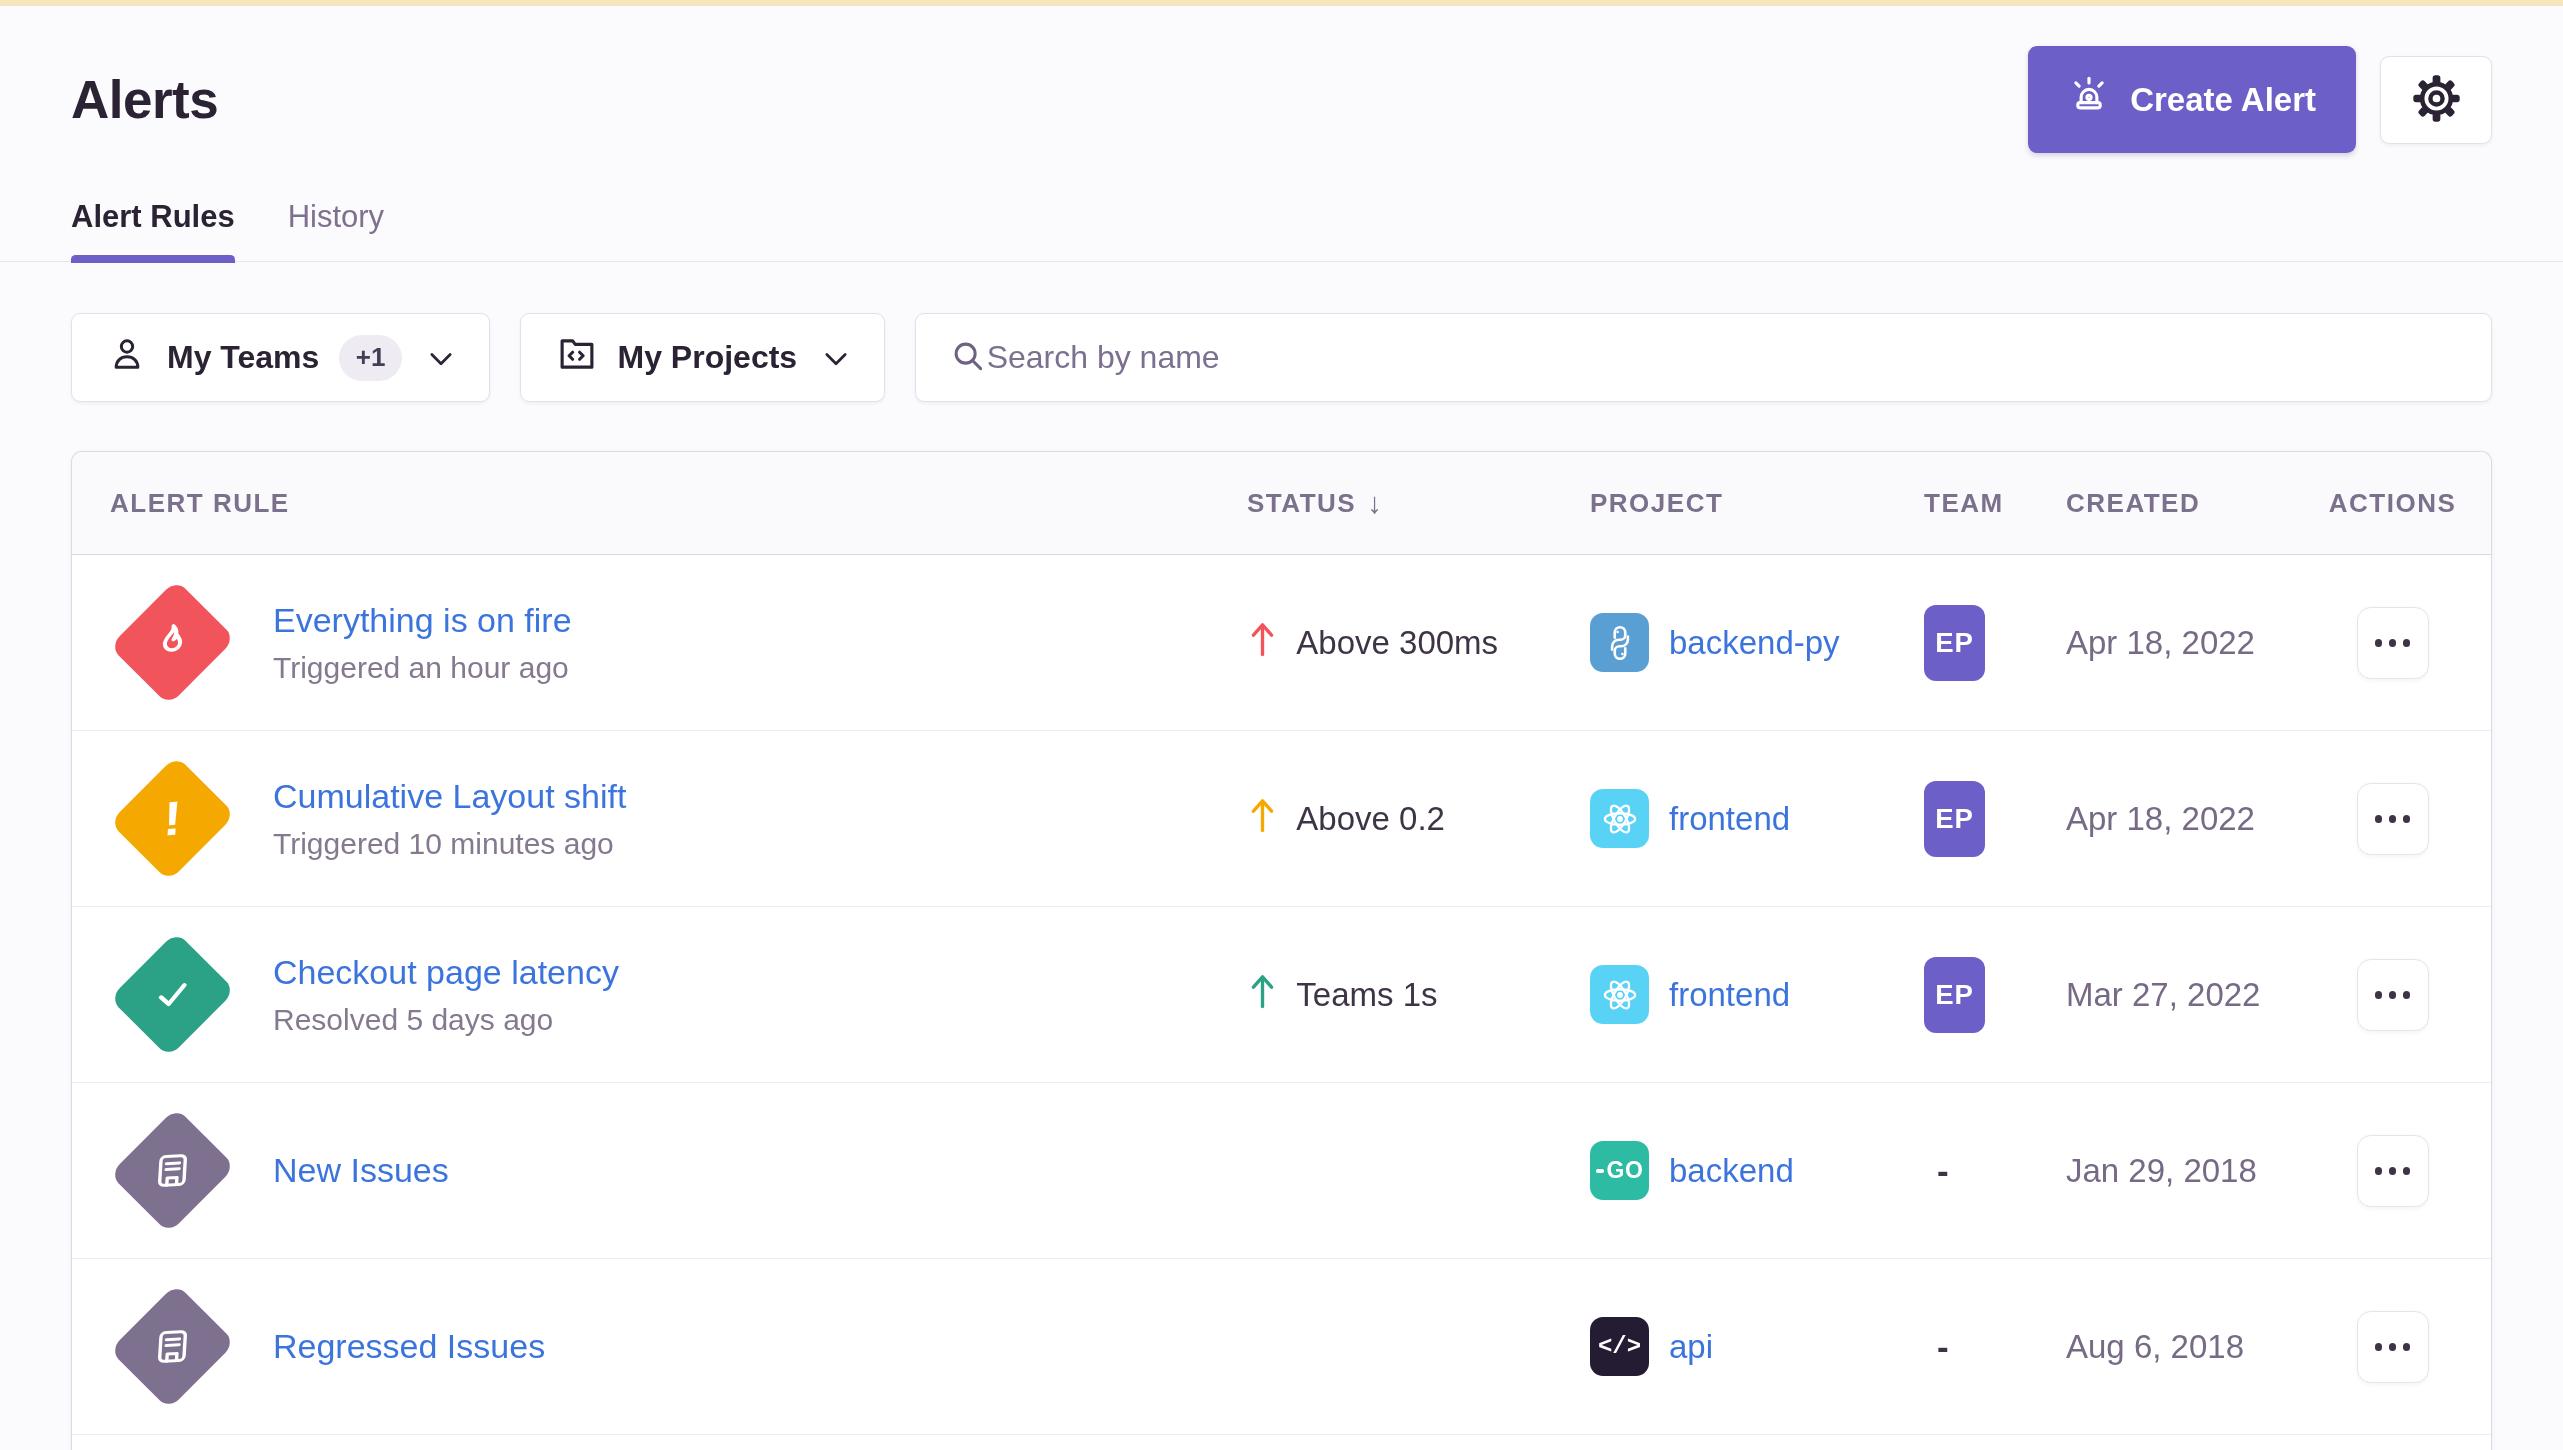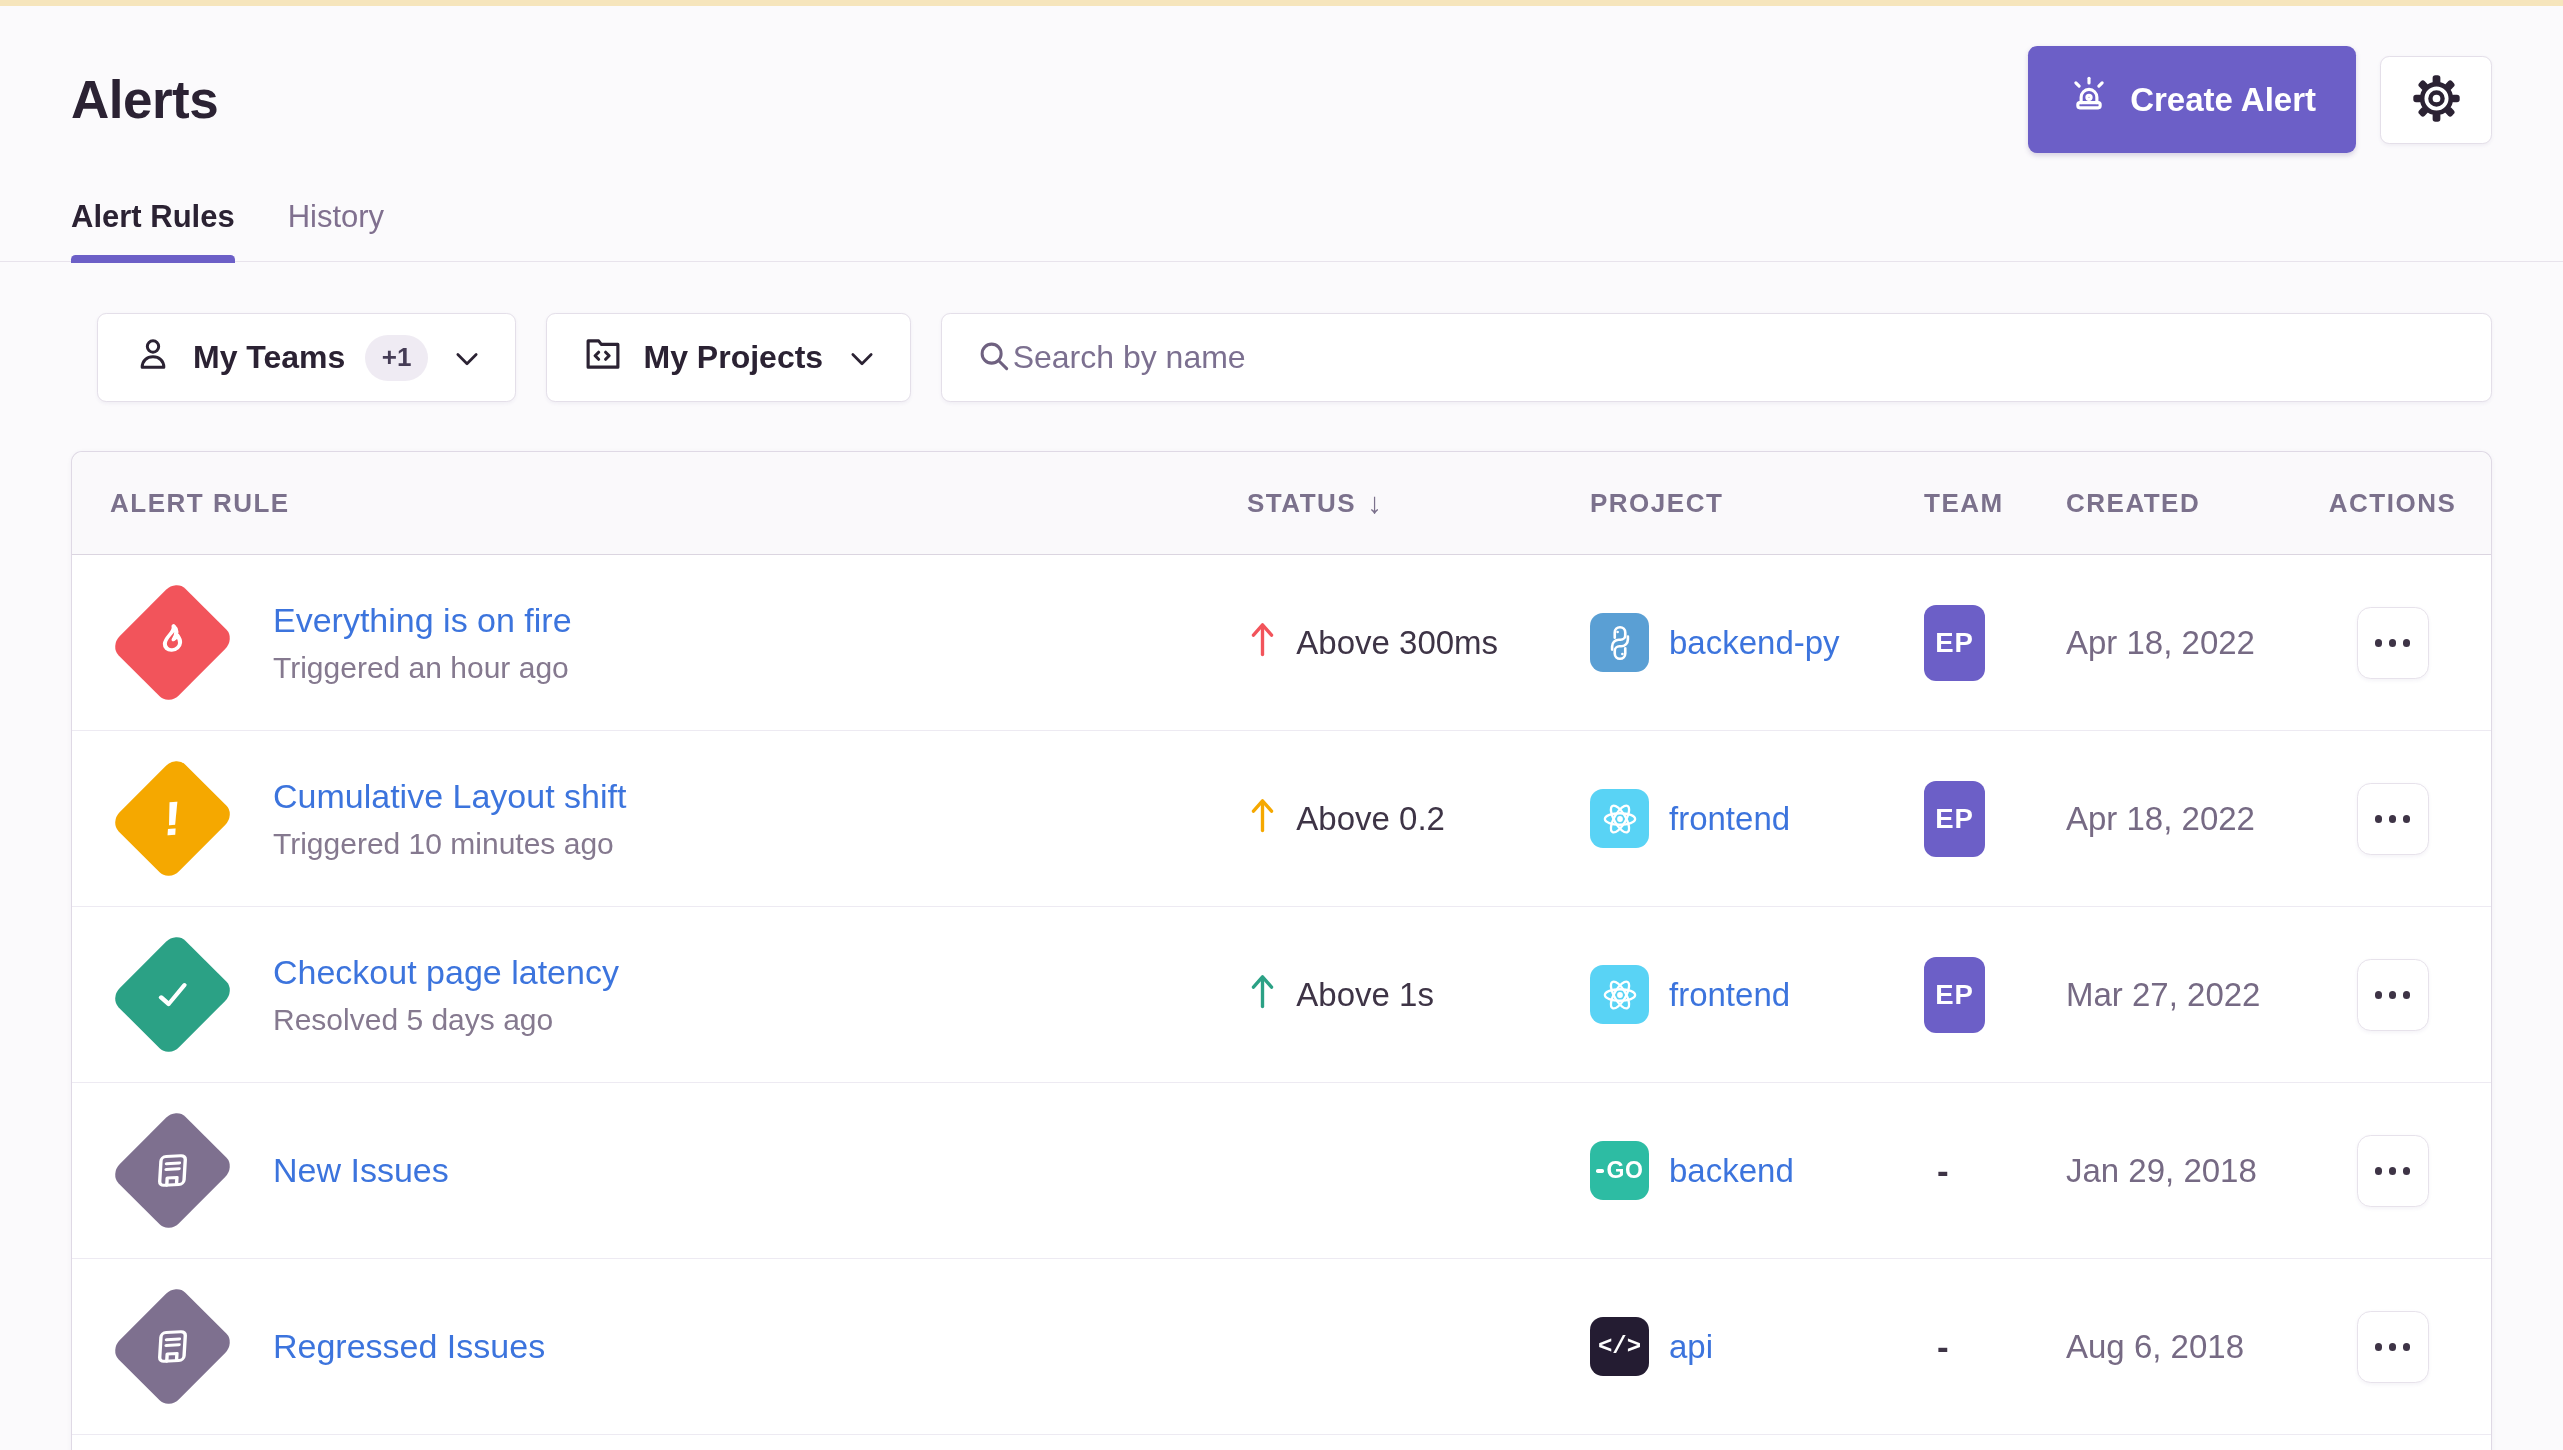--- a/index.html
+++ b/index.html
@@ -23,21 +23,21 @@
 
   
   .tabbar { margin-top:46px; border-bottom:1.8px solid #E8E3EC; }
   .tabs { display:flex; gap:53px; padding:0 71px; }
   .tab { position:relative; font-size:31px; padding-bottom:26px; color:#80708F; cursor:pointer; }
   .tab.active { color:#2B2233; font-weight:700; }
   .tab.active::after { content:""; position:absolute; left:0; right:0; bottom:-1.8px; height:8.2px;
                        background:#6C5FC7; border-radius:4.6px 4.6px 0 0; }
 
   
-  .filters { display:flex; gap:30px; margin-top:51px;margin-left:26px; }
+  .filters { display:flex; gap:30px; margin-top:51px; }
   .filter-btn { display:flex; align-items:center; gap:20px; height:89px; padding:0 35px;
                 background:#fff; border:1.8px solid #E4DFE9; border-radius:9.2px;
                 font-size:32px; font-weight:700; color:#2B2233; cursor:pointer;
                 box-shadow:0 1.8px 3.7px rgba(64,45,116,0.05); }
   .badge-plus { background:#EFEBF3; color:#453C55; border-radius:914px; padding:7.3px 16.5px;
                 font-size:26px; font-weight:700; }
   .chev { margin-left:5.5px; }
   .search-box { flex:1; display:flex; align-items:center; height:89px; padding:0 33px;
                 background:#fff; border:1.8px solid #E4DFE9; border-radius:9.2px;
                 box-shadow:0 1.8px 3.7px rgba(64,45,116,0.05); }
@@ -314,21 +314,21 @@
           <div class="rule-sub">Resolved 5 days ago</div>
         </div>
       </div>
       <div class="cell status-cell">
         <span>
           <svg width="31" height="42" viewBox="0 0 24 32" fill="none" stroke="#2BA185" stroke-width="2.6" stroke-linecap="round" stroke-linejoin="round">
               <line x1="12" y1="28" x2="12" y2="6"></line>
               <polyline points="5,13 12,5 19,13"></polyline>
             </svg>
         </span>
-        <span>Above 1s</span>
+        <span>Teams 1s</span>
       </div>
       <div class="cell proj-cell">
         <span class="plat-icon plat-react">
           <svg width="44" height="44" viewBox="0 0 32 32" fill="none" stroke="#fff" stroke-width="1.7">
             <ellipse cx="16" cy="16" rx="11" ry="4.2"></ellipse>
             <ellipse cx="16" cy="16" rx="11" ry="4.2" transform="rotate(60 16 16)"></ellipse>
             <ellipse cx="16" cy="16" rx="11" ry="4.2" transform="rotate(120 16 16)"></ellipse>
             <circle cx="16" cy="16" r="2.1" fill="#fff" stroke="none"></circle>
           </svg>
         </span>

